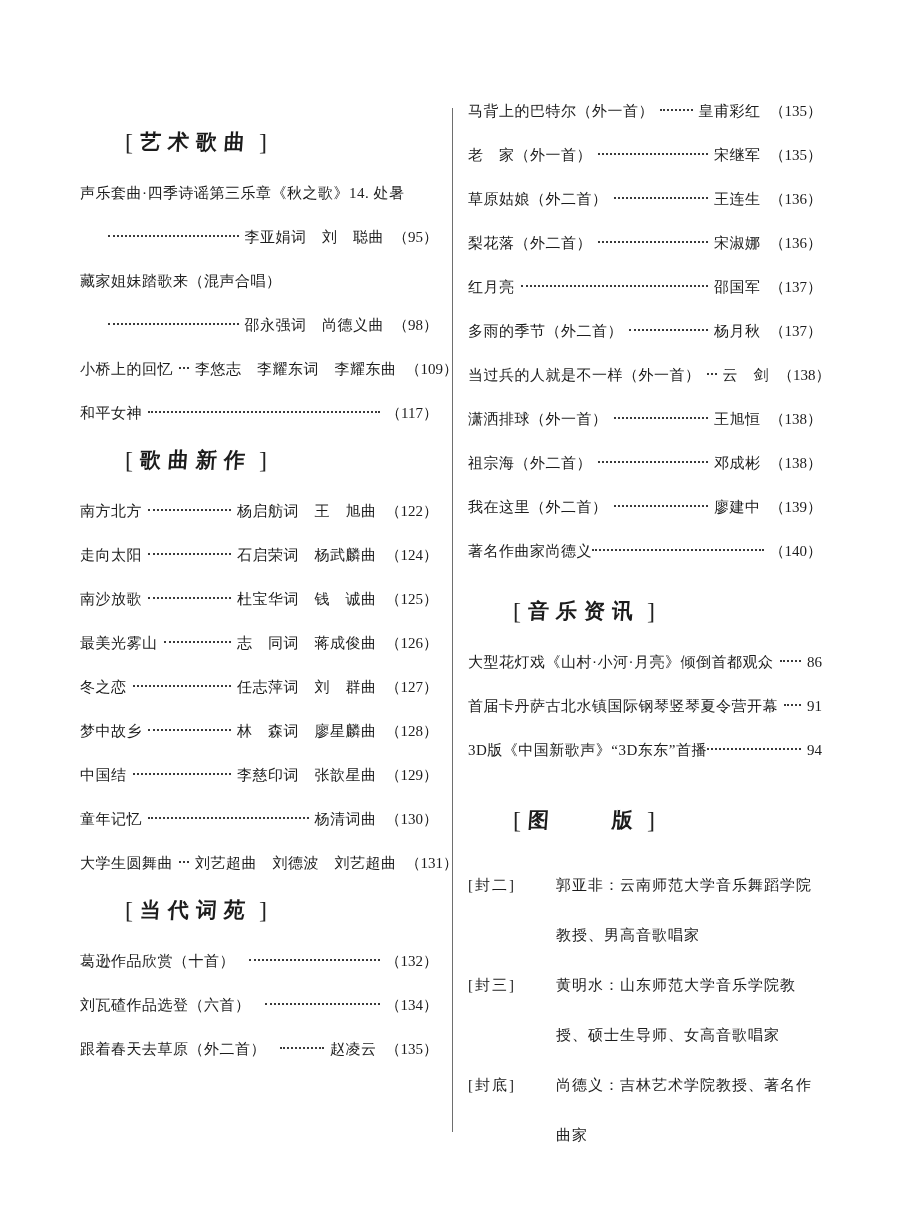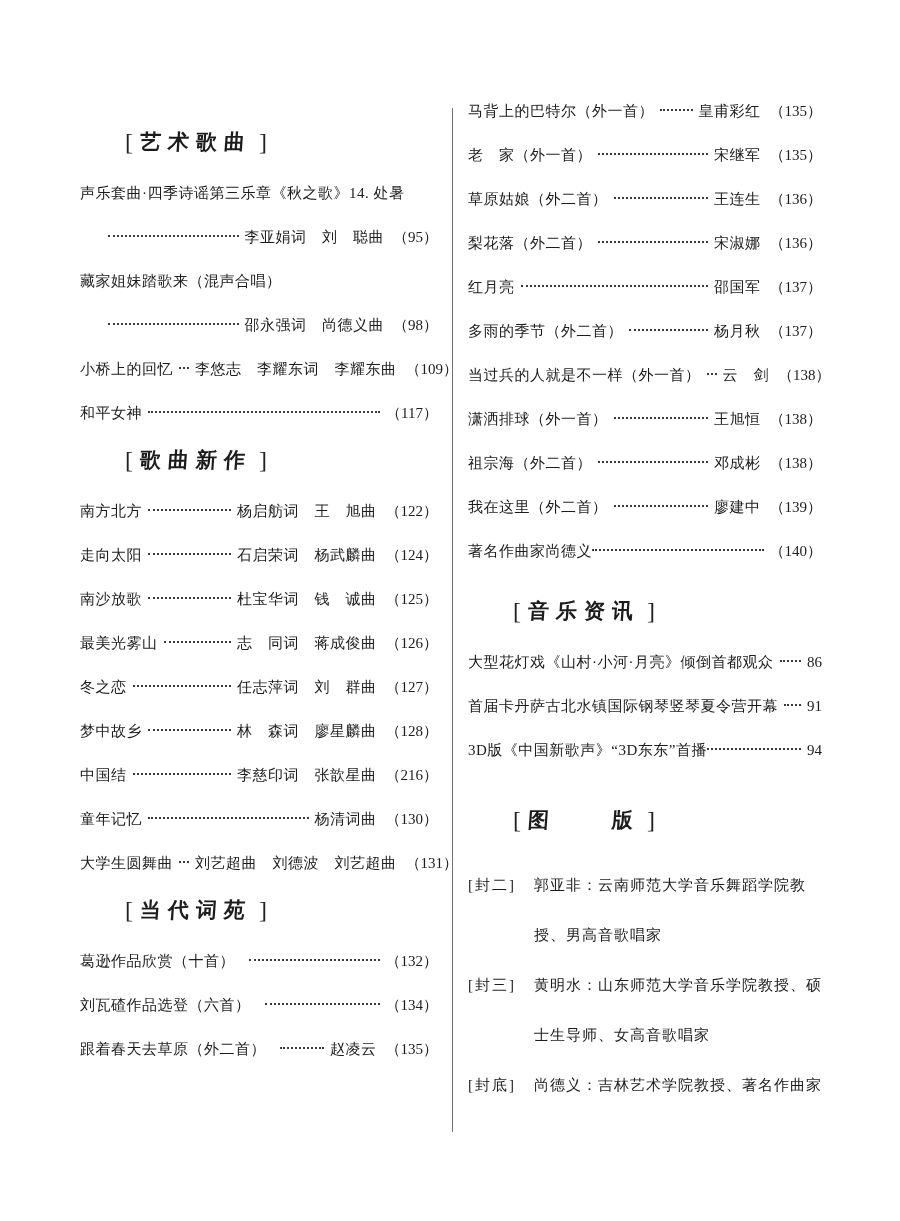--- a/index.html
+++ b/index.html
@@ -73,26 +73,27 @@
 
   
   .plate{
     display:flex;
     align-items:flex-start;
     line-height:50px;
     white-space:normal;
   }
   .plabel{
     flex:0 0 auto;
-    margin-right:18px;
+    margin-right:33px;
     letter-spacing:2px;
   }
   .ptext{
     flex:1 1 auto;
     letter-spacing:1px;
+    margin-left:7px;
   }
 </style>
 </head>
 <body>
 
 <div id="page">
   <div class="divider"></div>
 
   <div class="col col-left">
 
@@ -163,21 +164,21 @@
     <div class="row">
         <span class="t">梦中故乡</span>
         <span class="leader"></span>
         <span class="a">林　森词　廖星麟曲</span>
         <span class="p">（128）</span>
       </div>
     <div class="row">
         <span class="t">中国结</span>
         <span class="leader"></span>
         <span class="a">李慈印词　张歆星曲</span>
-        <span class="p">（216）</span>
+        <span class="p">（129）</span>
       </div>
     <div class="row">
         <span class="t">童年记忆</span>
         <span class="leader"></span>
         <span class="a">杨清词曲</span>
         <span class="p">（130）</span>
       </div>
     <div class="row">
         <span class="t">大学生圆舞曲</span>
         <span class="leader"></span>

